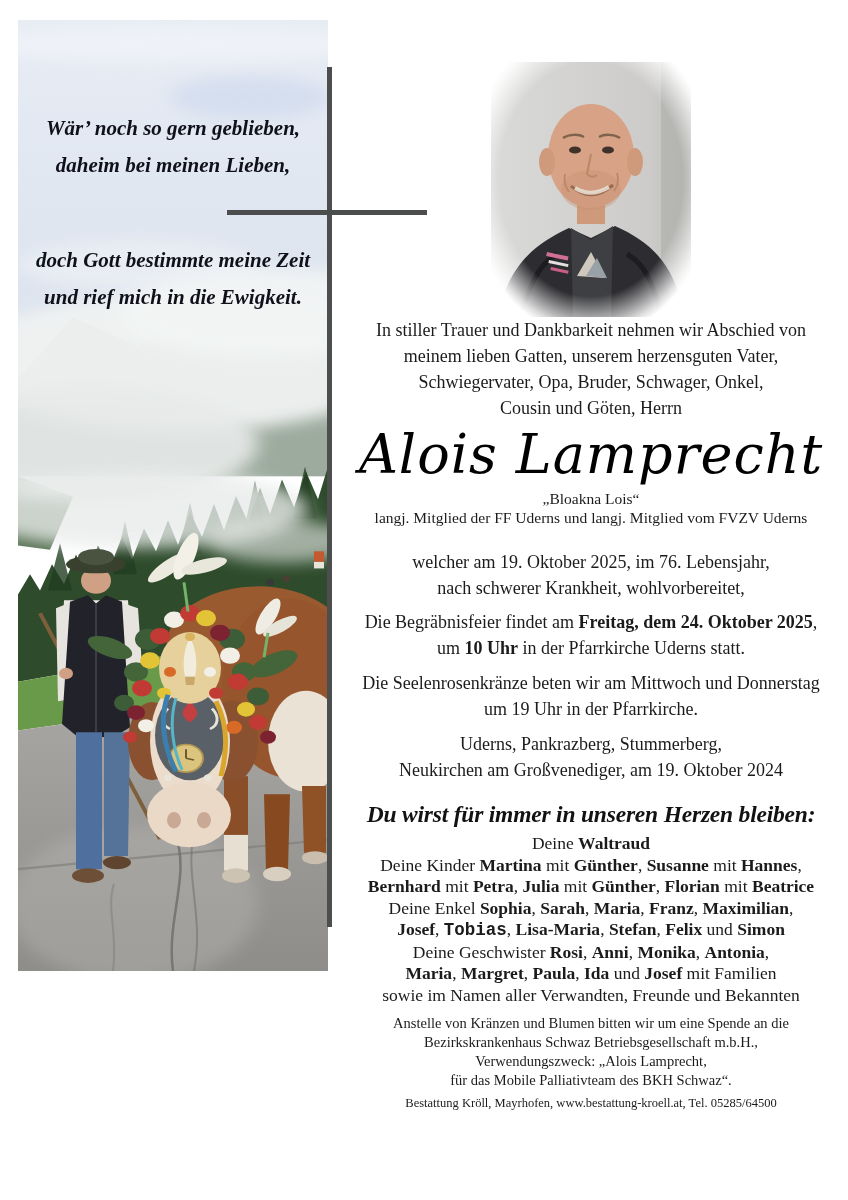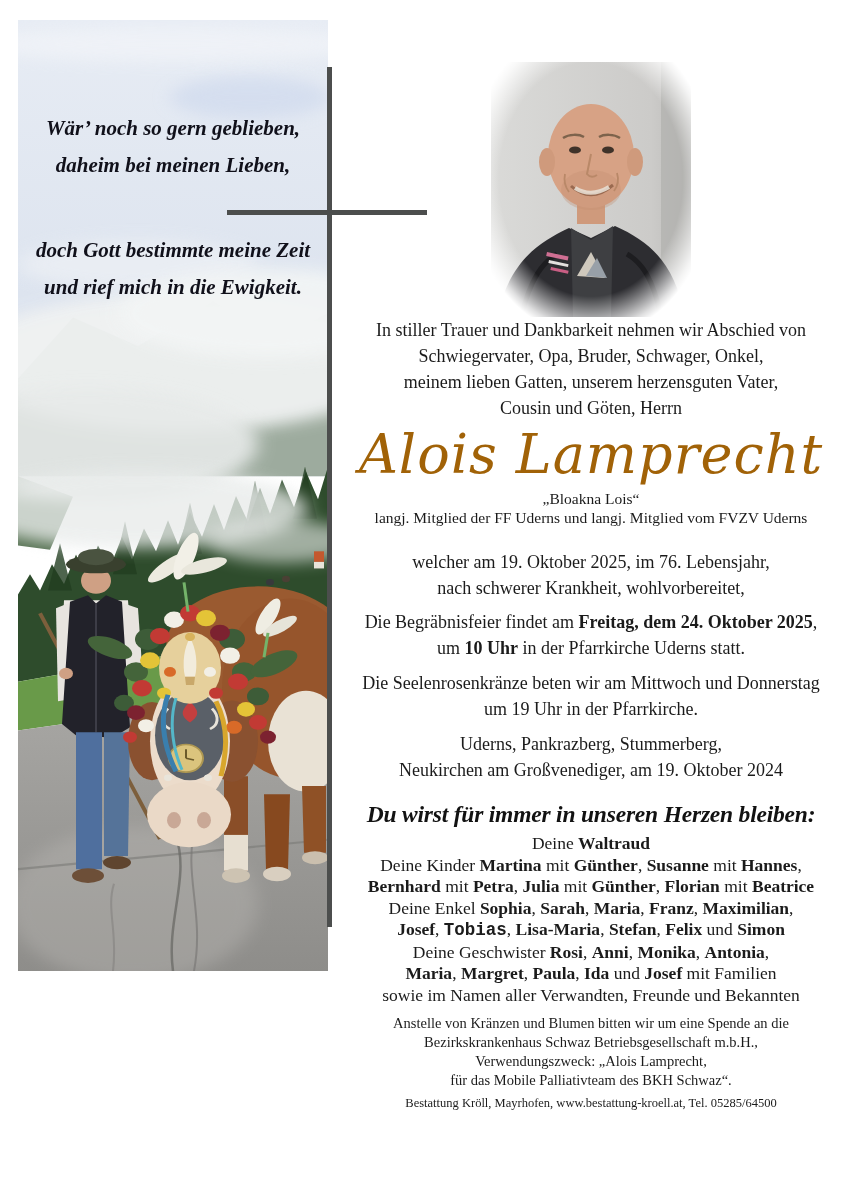--- a/index.html
+++ b/index.html
@@ -6,35 +6,35 @@
   .page { position:relative; width:848px; height:1200px; background:#ffffff; overflow:hidden;
           font-family:"Liberation Serif","DejaVu Serif",serif; color:#1b1b1b; }
 
   
   .photo-strip { position:absolute; left:18px; top:20px; width:310px; height:951px; }
   .photo-strip svg { display:block; width:100%; height:100%; }
 
   .poem { position:absolute; left:0; width:100%; text-align:center;
           font-weight:bold; font-style:italic; font-size:21px; line-height:37px; color:#10101a; }
   .poem-1 { top:90px; }
-  .poem-2 { top:212px;text-align:center; }
+  .poem-2 { top:222px;text-align:center; }
 
   
   .cross-v { position:absolute; left:327px; top:67px; width:5px; height:860px; background:#4c4e4d; }
   .cross-h { position:absolute; left:227px; top:210px; width:200px; height:5px; background:#4c4e4d; }
 
   
   .content { position:absolute; left:338px; top:0; width:506px; text-align:center; }
   .portrait { width:200px; height:255px; margin:62px auto 0; }
   .portrait svg { display:block; width:100%; height:100%; }
 
   .para { font-size:18px; line-height:26px; }
   .announcement { }
   .name { margin-top:3px; font-family:"DejaVu Serif",serif; font-style:italic;
-          font-size:54px; line-height:62px; letter-spacing:1px; color:#a16207; }
+          font-size:54px; line-height:62px; letter-spacing:1px; color:#000000; }
   .nickname { margin-top:3px; font-size:15.5px; line-height:19px; }
   .membership { font-size:15.5px; line-height:19px; }
   .passing { margin-top:22px; }
   .funeral { margin-top:8px; }
   .rosary { margin-top:9px; }
   .dateline { margin-top:9px; }
   .farewell-heading { margin-top:14px; font-weight:bold; font-style:italic;
           font-size:23.5px; line-height:34px; letter-spacing:-0.2px; color:#121212; }
   .family { margin-top:2px; font-size:17.5px; line-height:21.5px; }
   .donation { margin-top:8px; font-size:14.5px; line-height:19px; }
@@ -248,22 +248,22 @@
         <path d="M80,124 Q100,142 122,123" stroke="#9a6a50" stroke-width="3" fill="none"></path>
         <path d="M84,126 Q100,136 118,125" stroke="#e9e2d7" stroke-width="4" fill="none" opacity="0.85"></path>
         <path d="M74,112 Q72,122 78,130 M126,111 Q129,121 123,129" stroke="#b98868" stroke-width="1.8" fill="none"></path>
 
         <rect x="0" y="0" width="200" height="255" fill="url(#vig)"></rect>
       </svg>
     </div>
 
     <div class="para announcement">
       <div>In stiller Trauer und Dankbarkeit nehmen wir Abschied von</div>
+      <div>meinem lieben Gatten, unserem herzensguten Vater,</div>
       <div>Schwiegervater, Opa, Bruder, Schwager, Onkel,</div>
-      <div>meinem lieben Gatten, unserem herzensguten Vater,</div>
       <div>Cousin und Göten, Herrn</div>
     </div>
 
     <div class="name">Alois Lamprecht</div>
     <div class="nickname">„Bloakna Lois“</div>
     <div class="membership">langj. Mitglied der FF Uderns und langj. Mitglied vom FVZV Uderns</div>
 
     <div class="para passing">
       <div>welcher am 19. Oktober 2025, im 76. Lebensjahr,</div>
       <div>nach schwerer Krankheit, wohlvorbereitet,</div>

